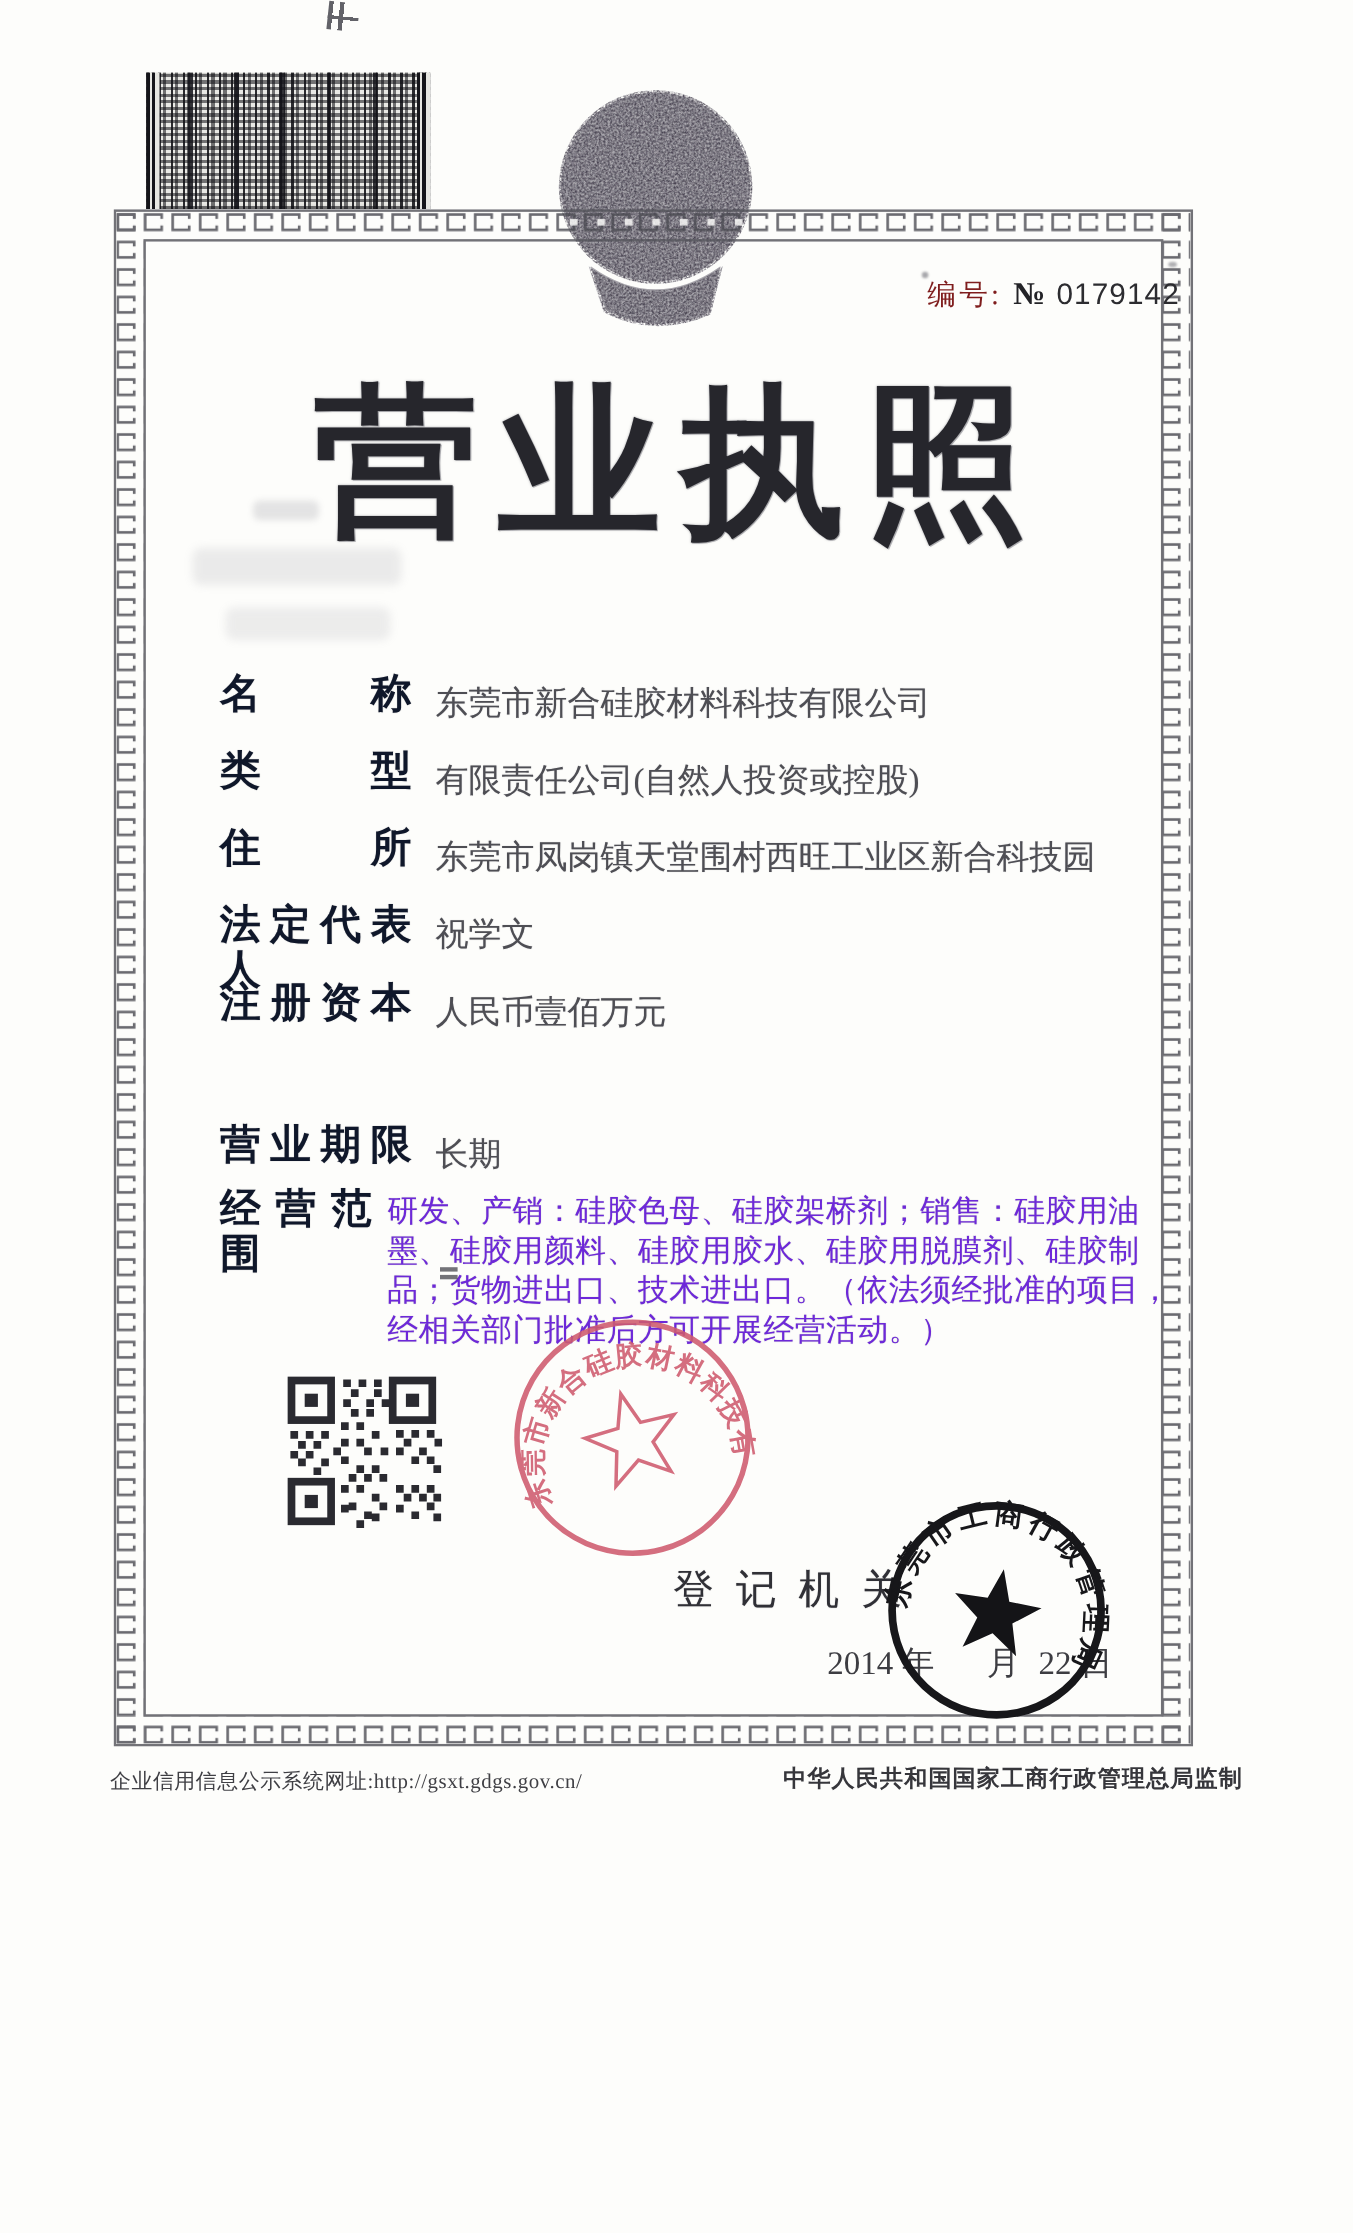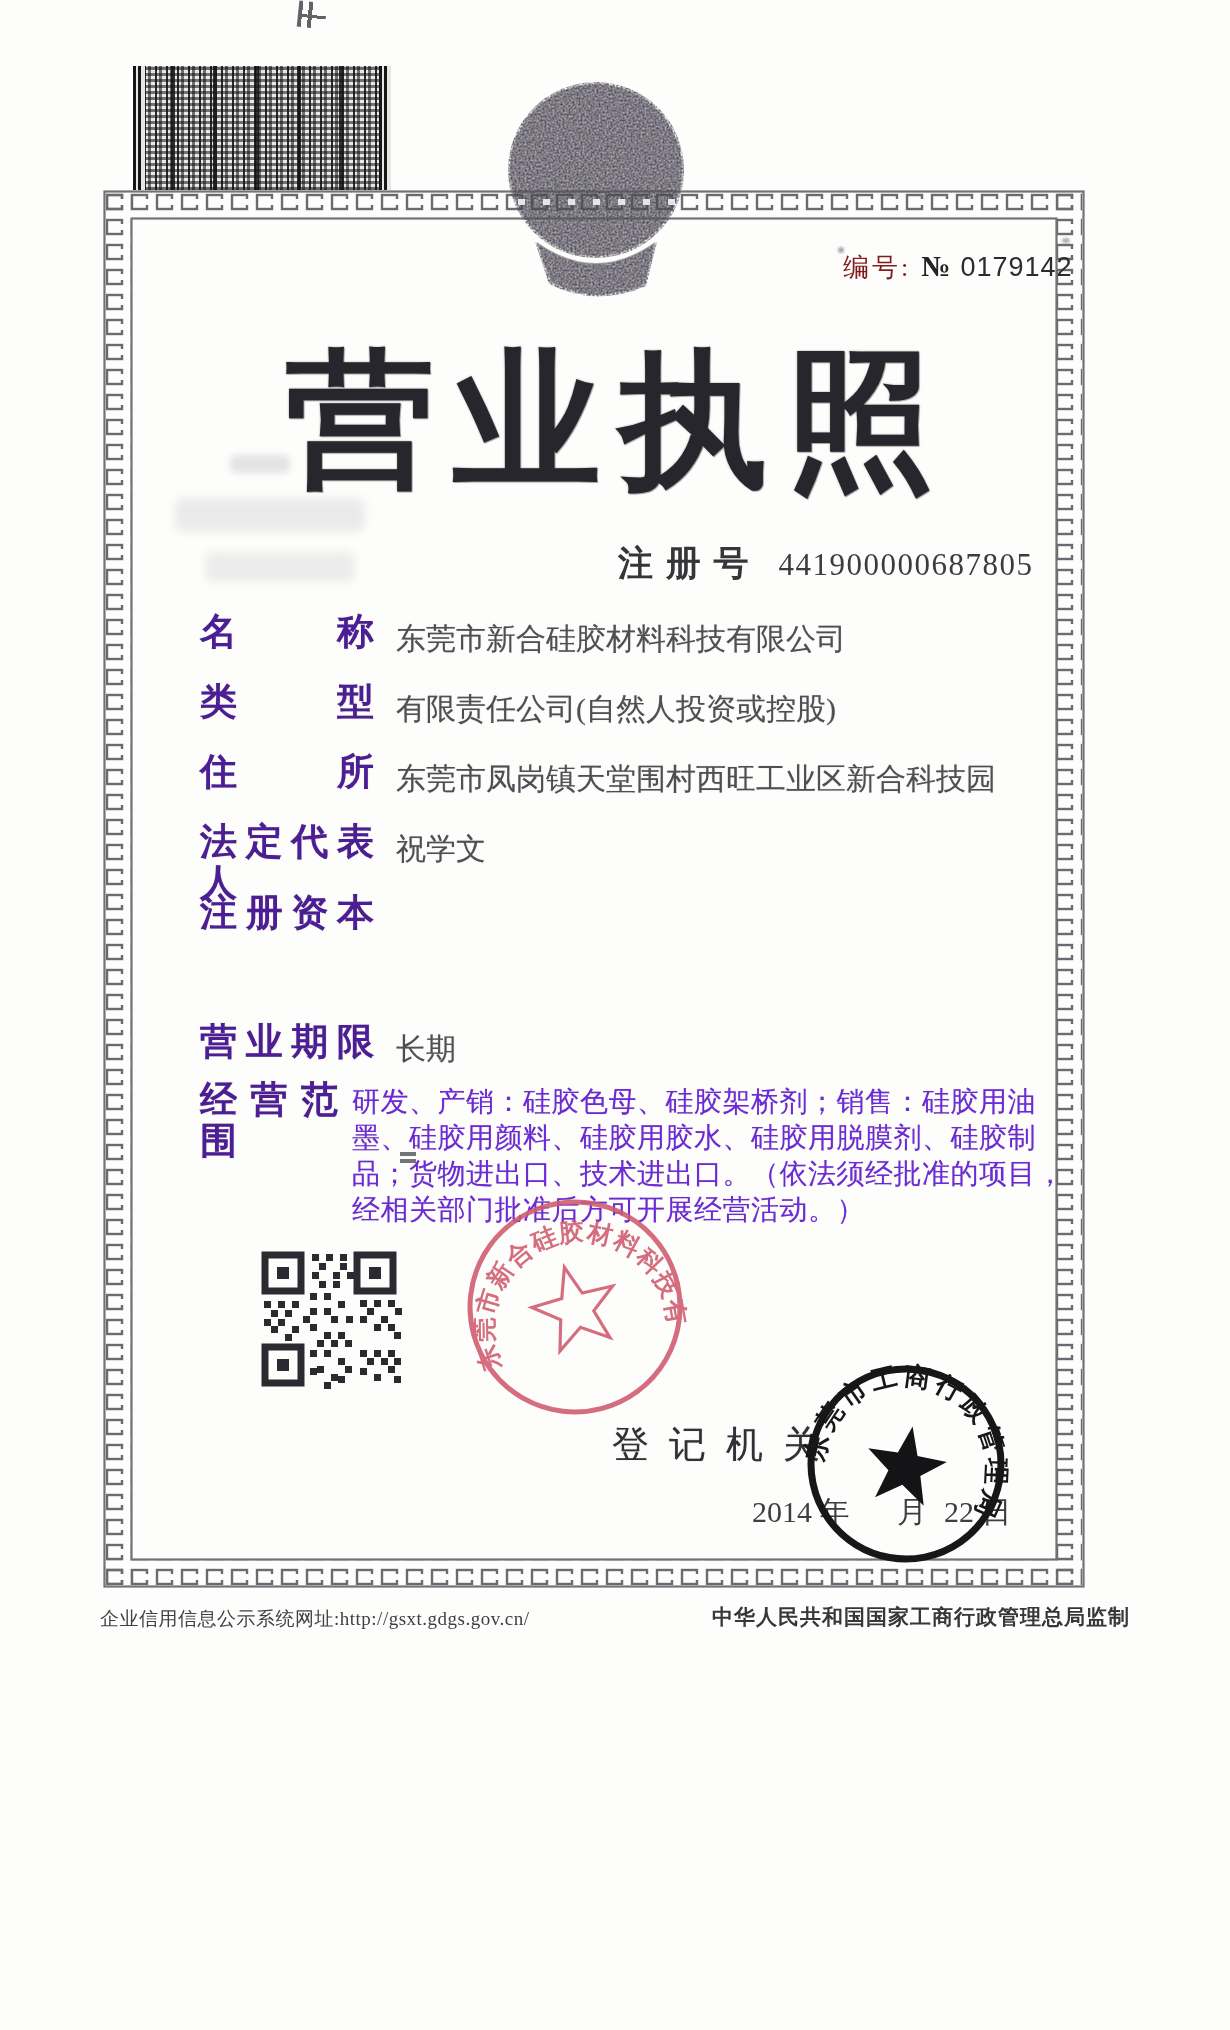--- a/index.html
+++ b/index.html
@@ -35,21 +35,21 @@
     font-family:"Liberation Sans","DejaVu Sans",sans-serif;font-weight:900;font-size:148px;
     color:#26262c;text-shadow:0 0 2px rgba(55,55,65,.55),1px 1px 0 rgba(70,70,80,.35);}
 
   
   .regline{left:618px;top:540px;display:flex;align-items:baseline;gap:28px;white-space:nowrap;}
   .regline .lab{font-size:35px;font-weight:600;color:#36363a;letter-spacing:2px;}
   .regline .num{font-size:31px;color:#3c3c40;letter-spacing:1.5px;}
 
   
   .row{position:absolute;left:200px;display:flex;align-items:flex-start;}
-  .row .flabel{width:174px;font-size:37px;font-weight:600;color:#4c1d95;
+  .row .flabel{width:174px;font-size:37px;font-weight:600;color:#0f172a;
        text-align:justify;text-align-last:justify;line-height:1.1;flex:none;
        text-shadow:0 0 1px rgba(50,50,60,.4);font-family:Liberation Serif, serif;}
   .row .fvalue{margin-left:22px;padding-top:7px;font-size:30px;color:#4e4e54;white-space:nowrap;
        text-shadow:0 0 1px rgba(70,70,80,.35);}
   .row.scope .fvalue{margin-left:0;padding-top:4px;white-space:normal;width:715px;
        font-size:28px;line-height:36px;letter-spacing:.5px;color:#6d28d9;}
   .row.scope{align-items:flex-start;}
   .row.scope .flabel{width:138px;margin-right:14px;}
 
   
@@ -128,43 +128,40 @@
     <span class="num">0179142</span>
   </div>
 
   <div class="abs title">
     <span>营</span>
     <span>业</span>
     <span>执</span>
     <span>照</span>
   </div>
 
-  <div class="abs regline">
-    <span class="lab">注 册 号</span>
-    <span class="num">441900000687805</span>
-  </div>
 
   <div class="row" style="top:612px">
     <div class="flabel">名称</div>
     <div class="fvalue">东莞市新合硅胶材料科技有限公司</div>
   </div>
   <div class="row" style="top:682px">
     <div class="flabel">类型</div>
     <div class="fvalue">有限责任公司(自然人投资或控股)</div>
   </div>
   <div class="row" style="top:822px">
     <div class="flabel">法定代表人</div>
     <div class="fvalue">祝学文</div>
   </div>
   <div class="row" style="top:752px">
     <div class="flabel">住所</div>
     <div class="fvalue">东莞市凤岗镇天堂围村西旺工业区新合科技园</div>
   </div>
   <div class="row" style="top:893px">
     <div class="flabel">注册资本</div>
+    <div class="fvalue">人民币壹佰万元</div>
   </div>
   <div class="row" style="top:1022px">
     <div class="flabel">营业期限</div>
     <div class="fvalue">长期</div>
   </div>
   <div class="row scope" style="top:1080px">
     <div class="flabel">经营范围</div>
     <div class="fvalue">研发、产销：硅胶色母、硅胶架桥剂；销售：硅胶用油墨、硅胶用颜料、硅胶用胶水、硅胶用脱膜剂、硅胶制品；货物进出口、技术进出口。（依法须经批准的项目，经相关部门批准后方可开展经营活动。）</div>
   </div>
 

